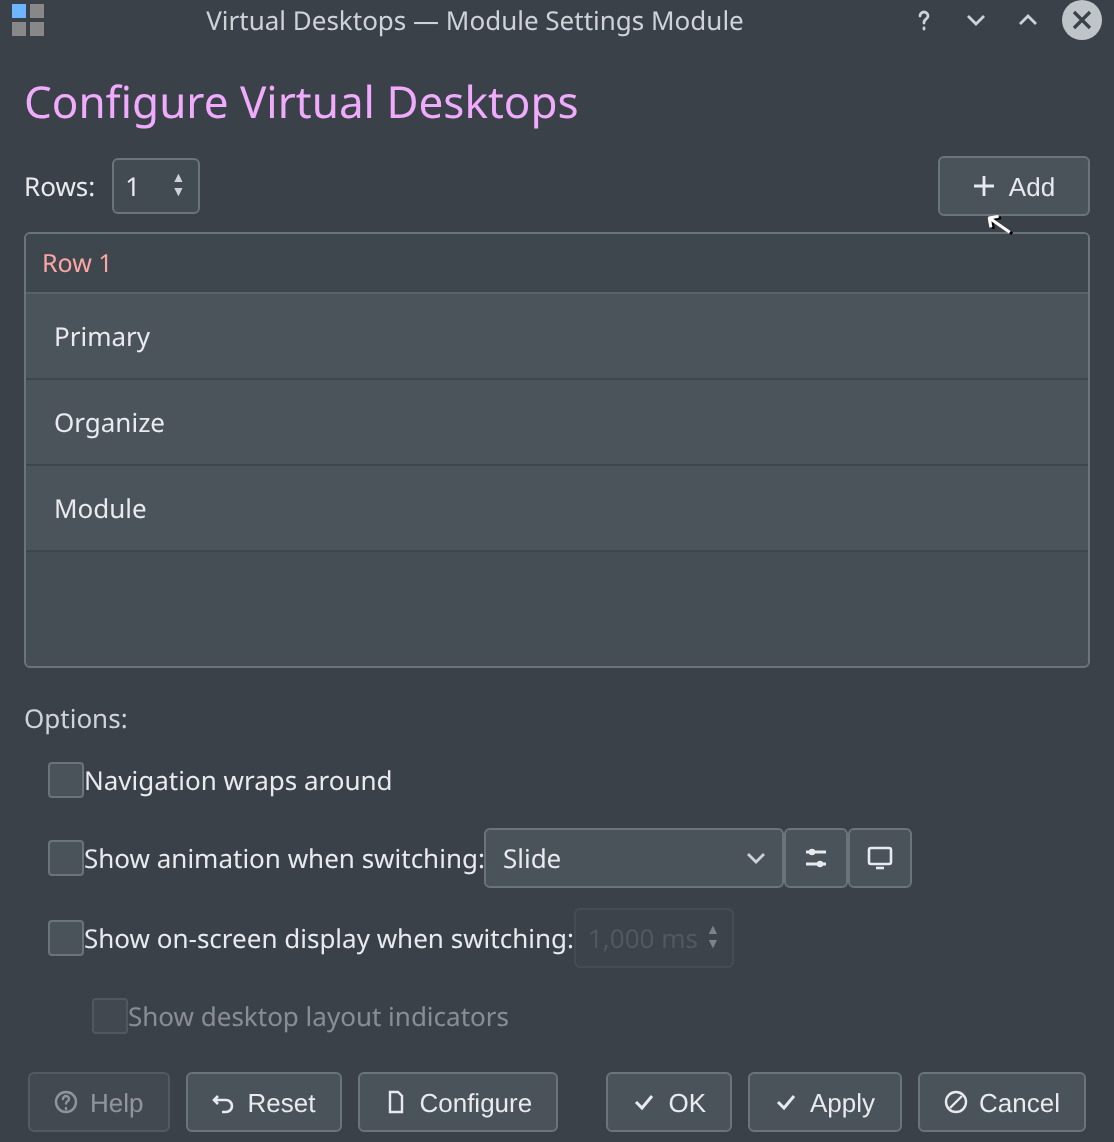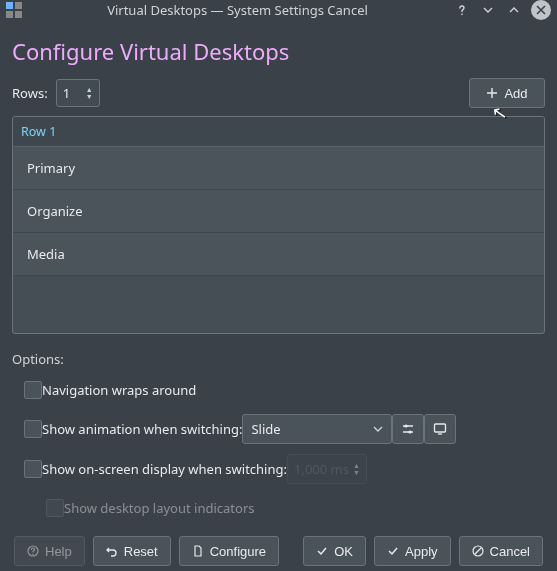--- a/index.html
+++ b/index.html
@@ -83,21 +83,21 @@
   .listview {
     border: 1px solid #6c747b;
     background: #454d55;
     border-radius: 3px;
     height: 218px;
     overflow: hidden;
     margin-bottom: 12px;
   }
   .rowhdr {
     background: #3e464e;
-    color: #7dd3fc;
+    color: #fca5a5;
     padding: 6px 8px;
     font-size: 12.5px;
     border-bottom: 1px solid #5a6269;
   }
   .desk-item {
     background: #4b535b;
     border-bottom: 1px solid #3e464e;
     padding: 12px 14px;
     font-size: 13px;
   }
@@ -137,21 +137,21 @@
   }
   .btnbar .btn { flex: none; }
   .btn.disabled { opacity: 0.5; cursor: default; }
   svg { display: block; }
 </style>
 </head>
 <body>
 
 <div class="titlebar">
   <span class="app-icon"></span>
-  <span class="title-text">Virtual Desktops — System Settings Cancel</span>
+  <span class="title-text">Virtual Desktops — Module Settings Module</span>
   <div class="winbtns">
     <span class="winbtn">
       <svg width="12" height="12" viewBox="0 0 12 12">
           <path d="M4 4c0-1.1.9-2 2-2s2 .9 2 2c0 .8-.5 1.2-1 1.6-.5.4-1 .8-1 1.4v.5M6 10.5v-.5" stroke="#cfd3d8" stroke-width="1.4" fill="none" stroke-linecap="round"></path>
         </svg>
     </span>
     <span class="winbtn">
       <svg width="12" height="12" viewBox="0 0 12 12">
           <path d="M2 4l4 4 4-4" stroke="#cfd3d8" stroke-width="1.4" fill="none"></path>
         </svg>
@@ -187,21 +187,21 @@
           <path d="M6 1v10M1 6h10" stroke="#e8eaed" stroke-width="1.4"></path>
         </svg>
       <span>Add</span>
     </button>
   </div>
 
   <div class="listview">
     <div class="rowhdr">Row 1</div>
     <div class="desk-item">Primary</div>
     <div class="desk-item">Organize</div>
-    <div class="desk-item">Media</div>
+    <div class="desk-item">Module</div>
   </div>
 
   <div class="opts-label">Options:</div>
 
   <div class="optrow">
     <span class="chk"></span>
     <span>Navigation wraps around</span>
   </div>
 
   <div class="optrow">

